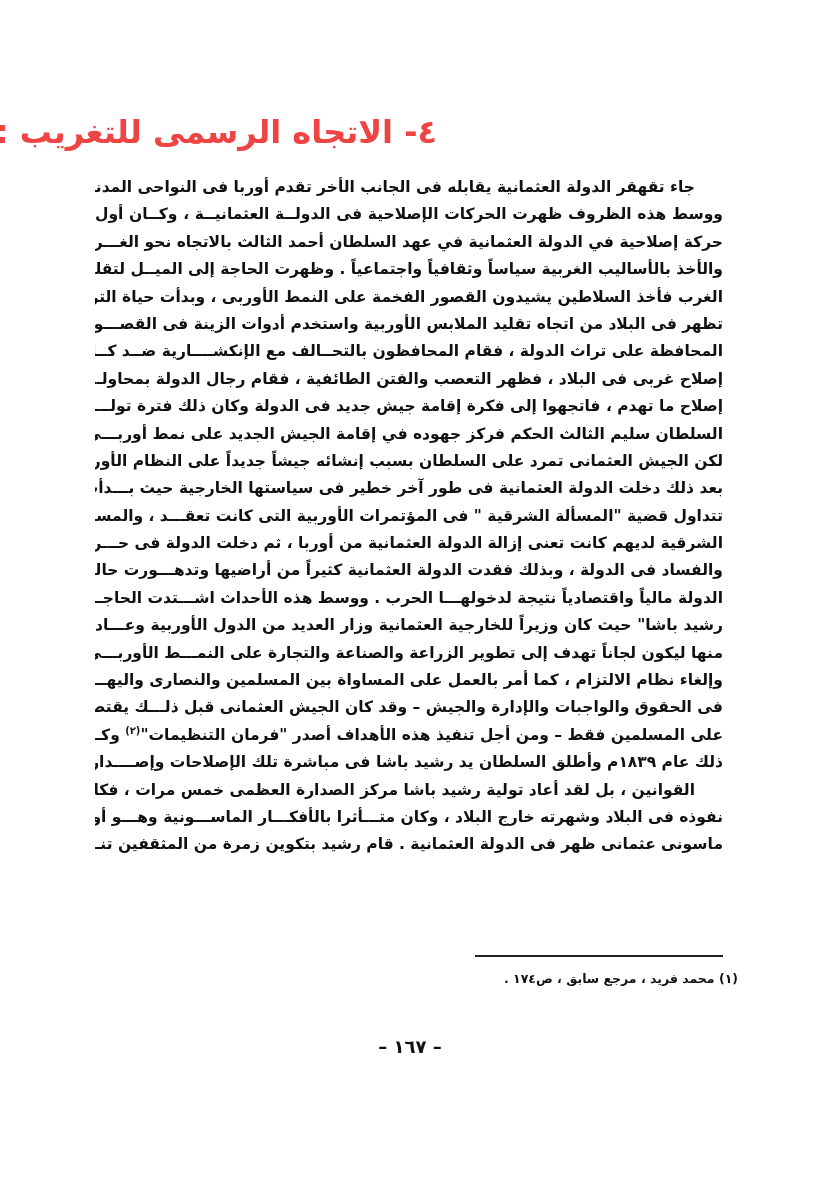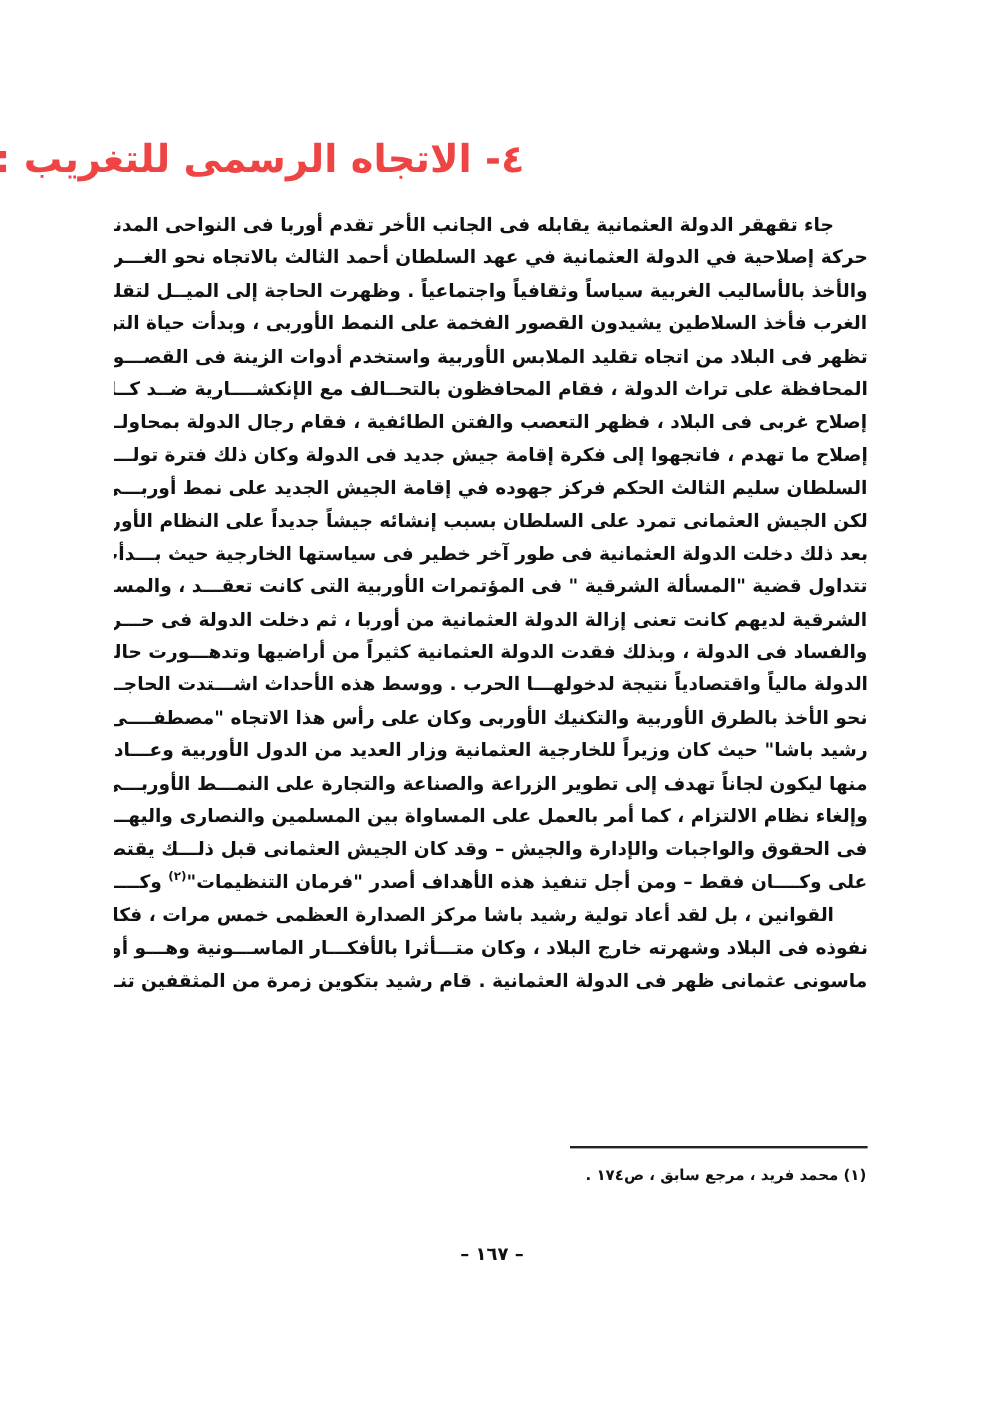--- a/index.html
+++ b/index.html
@@ -63,73 +63,74 @@
     .footnote-rule {
       position: absolute;
       left: 475px;
       width: 248px;
       top: 955px;
       height: 0;
       border-top: 2px solid #222;
     }
     .footnotes {
       position: absolute;
-      right: 107px;
+      right: 91px;
       top: 966px;
       direction: rtl;
       text-align: right;
     }
     .footnote {
       font-size: 12.5px;
       font-weight: bold;
       height: 25px;
       line-height: 25px;
       white-space: nowrap;
     }
     .page-number {
       position: absolute;
       left: 360px;
       width: 100px;
       top: 1036px;
       text-align: center;
       direction: rtl;
-      font-size: 15px;
+      font-size: 18px;
       font-weight: bold;
       letter-spacing: 2px;
     }
   </style>
 </head>
 <body>
 
 <div class="page">
 
   <div class="heading">٤- الاتجاه الرسمى للتغريب :</div>
 
   <div class="body-text">
     <div class="line indent">جاء تقهقر الدولة العثمانية يقابله فى الجانب الأخر تقدم أوربا فى النواحى المدنيــة</div>
+    <div class="line">ووسط هذه الظروف ظهرت الحركات الإصلاحية فى الدولــة العثمانيــة ، وكــان أول</div>
     <div class="line">حركة إصلاحية في الدولة العثمانية في عهد السلطان أحمد الثالث بالاتجاه نحو الغـــرب</div>
     <div class="line">والأخذ بالأساليب الغربية سياساً وثقافياً واجتماعياً . وظهرت الحاجة إلى الميــل لتقليــد</div>
     <div class="line">الغرب فأخذ السلاطين يشيدون القصور الفخمة على النمط الأوربى ، وبدأت حياة الترف</div>
     <div class="line">تظهر فى البلاد من اتجاه تقليد الملابس الأوربية واستخدم أدوات الزينة فى القصـــور .</div>
     <div class="line">المحافظة على تراث الدولة ، فقام المحافظون بالتحــالف مع الإنكشــــارية ضــد كــل</div>
     <div class="line">إصلاح غربى فى البلاد ، فظهر التعصب والفتن الطائفية ، فقام رجال الدولة بمحاولــة</div>
     <div class="line">إصلاح ما تهدم ، فاتجهوا إلى فكرة إقامة جيش جديد فى الدولة وكان ذلك فترة تولـــى</div>
     <div class="line"><span>السلطان سليم الثالث الحكم فركز جهوده في إقامة الجيش الجديد على نمط أوربـــى</span></div>
     <div class="line">لكن الجيش العثمانى تمرد على السلطان بسبب إنشائه جيشاً جديداً على النظام الأوربى .</div>
     <div class="line">بعد ذلك دخلت الدولة العثمانية فى طور آخر خطير فى سياستها الخارجية حيث بـــدأت</div>
     <div class="line">تتداول قضية "المسألة الشرقية " فى المؤتمرات الأوربية التى كانت تعقـــد ، والمســألة</div>
     <div class="line">الشرقية لديهم كانت تعنى إزالة الدولة العثمانية من أوربا ، ثم دخلت الدولة فى حـــرب</div>
     <div class="line">والفساد فى الدولة ، وبذلك فقدت الدولة العثمانية كثيراً من أراضيها وتدهـــورت حالـــة</div>
     <div class="line">الدولة مالياً واقتصادياً نتيجة لدخولهـــا الحرب . ووسط هذه الأحداث اشـــتدت الحاجــة</div>
-    <div class="line">نحو الأخذ بالطرق الأوربية والتكنيك الأوربى وكان على رأس هذا الاتجاه "مصطفــــى</div>
     <div class="line">رشيد باشا" حيث كان وزيراً للخارجية العثمانية وزار العديد من الدول الأوربية وعـــاد</div>
     <div class="line">منها ليكون لجاناً تهدف إلى تطوير الزراعة والصناعة والتجارة على النمـــط الأوربـــى</div>
     <div class="line">وإلغاء نظام الالتزام ، كما أمر بالعمل على المساواة بين المسلمين والنصارى واليهـــود</div>
     <div class="line">فى الحقوق والواجبات والإدارة والجيش – وقد كان الجيش العثمانى قبل ذلـــك يقتصـــر</div>
-    <div class="line"><span>على وكــــان فقط – ومن أجل تنفيذ هذه الأهداف أصدر "فرمان التنظيمات"</span><sup class="fn">(٢)</sup><span> وكــــان</span></div>
+    <div class="line"><span>على المسلمين فقط – ومن أجل تنفيذ هذه الأهداف أصدر "فرمان التنظيمات"</span><sup class="fn">(٢)</sup><span> وكــــان</span></div>
+    <div class="line">ذلك عام ١٨٣٩م وأطلق السلطان يد رشيد باشا فى مباشرة تلك الإصلاحات وإصــــدار</div>
     <div class="line indent">القوانين ، بل لقد أعاد تولية رشيد باشا مركز الصدارة العظمى خمس مرات ، فكان له</div>
     <div class="line">نفوذه فى البلاد وشهرته خارج البلاد ، وكان متـــأثرا بالأفكـــار الماســـونية وهـــو أول</div>
     <div class="line last">ماسونى عثمانى ظهر فى الدولة العثمانية . قام رشيد بتكوين زمرة من المثقفين تنـــادى</div>
   </div>
 
   <div class="footnote-rule"></div>
 
   <div class="footnotes">
     <div class="footnote">(١) محمد فريد ، مرجع سابق ، ص١٧٤ .</div>
   </div>

